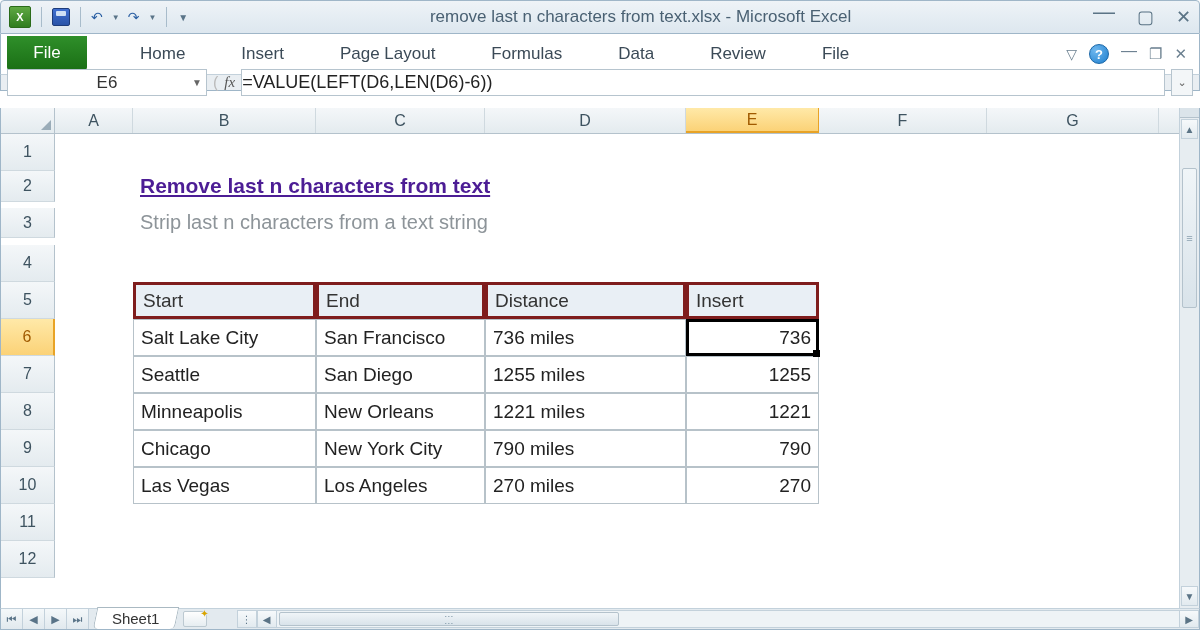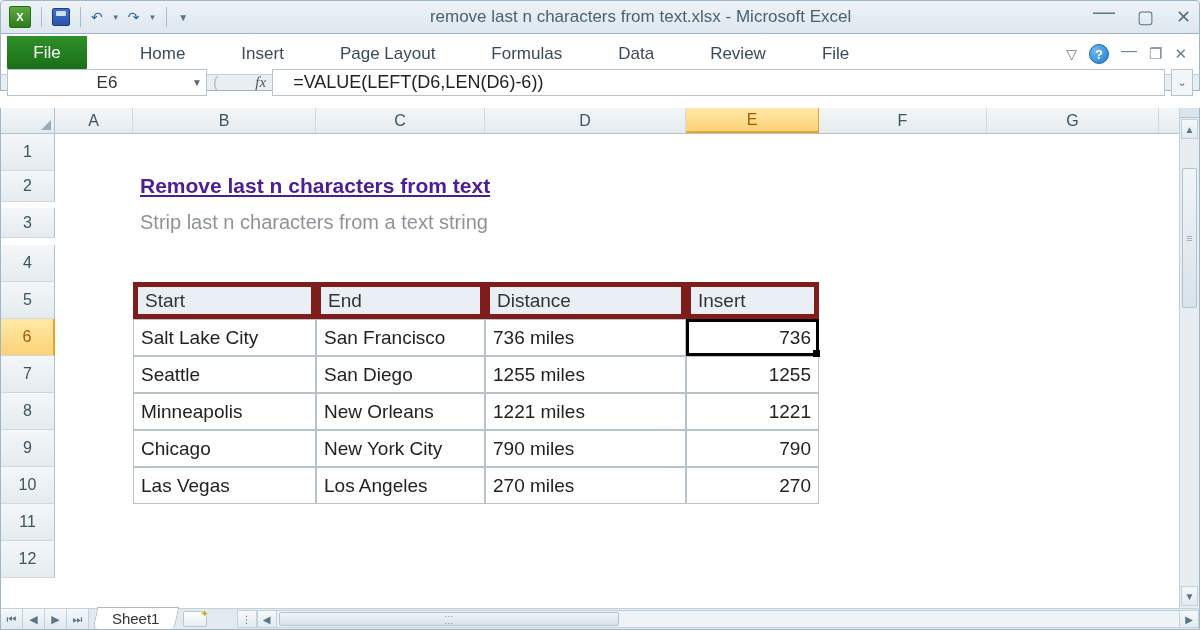--- a/index.html
+++ b/index.html
@@ -23,22 +23,22 @@
   .file-tab { background: linear-gradient(#2f8f2a,#1a6f15); color: #fff; width: 80px; display:flex; align-items:center; justify-content:center; font-size:17px; border-radius:0 0 3px 3px; margin-right: 25px; height:34px; margin-top:2px;}
   .rtab { display:flex; align-items:center; padding: 0 28px; color:#3b4a57; font-size:17px;}
   .ribbon .right { margin-left: auto; display:flex; align-items:center; gap:12px; padding-right:12px; color:#6a7f8f;}
   .help-icon { width:20px; height:20px; border-radius:50%; background:radial-gradient(circle at 30% 30%,#6fb8ef,#1f7fce); color:#fff; font-size:13px; font-weight:bold; display:flex; align-items:center; justify-content:center; border:1px solid #1a67a8;}
 
   
   .formula-row { height: 17px; background:#e9eef2; border:1px solid #9fb6c8; border-top:1px solid #c3d1db; display:flex; align-items:center; padding: 3px 6px; gap:6px;}
   .name-box { width: 200px; height:27px; background:#fff; border:1px solid #b6c4ce; display:flex; align-items:center; justify-content:center; font-size:17px; color:#333; position:relative;}
   .name-box .dd { position:absolute; right:4px; font-size:10px; color:#666;}
   .fx-btns { display:flex; align-items:center; gap:6px; color:#666; }
-  .fx-label { font-style:italic; font-size:15px; color:#555; font-family: "Times New Roman", serif; margin-left: 31px;}
-  .formula-input { flex:1; height:27px; background:#fff; border:1px solid #b6c4ce; display:flex; align-items:center; padding:0 20px; font-size:18px; color:#222;}
+  .fx-label { font-style:italic; font-size:15px; color:#555; font-family: "Times New Roman", serif;}
+  .formula-input { flex:1; height:27px; background:#fff; border:1px solid #b6c4ce; display:flex; align-items:center; padding:0 0; font-size:18px; color:#222;}
   .formula-expand { width:22px; display:flex; align-items:center; justify-content:center; color:#666; border:1px solid #b6c4ce; background:#f3f6f8; height:27px; font-size:11px;}
 
   
   .grid-wrap { position: absolute; top:108px; left:0; right:0; bottom:22px; border-left:1px solid #9fb6c8; border-right:1px solid #9fb6c8; background:#fff; display:flex; }
   .grid-main { flex:1; position:relative; overflow:hidden; }
 
   
   .col-headers { position:absolute; top:0; left:0; right:0; height:26px; display:grid; grid-template-columns: 54px 78px 183px 169px 201px 133px 168px 172px; background:linear-gradient(#f4f7f9,#e4ebef); border-bottom:1px solid #b4c2cc;}
   .corner { border-right:1px solid #b4c2cc; background:linear-gradient(#f4f7f9,#e4ebef); position:relative;}
   .corner::after{content:""; position:absolute; right:3px; bottom:3px; width:0; height:0; border-left:10px solid transparent; border-bottom:10px solid #9aacb8;}
@@ -46,21 +46,21 @@
   .ch.sel { background: linear-gradient(#ffe9a8,#fbd277); border-bottom:2px solid #e8a326; color:#a05a00; border-right:1px solid #e8a326;}
 
   
   .rows { position:absolute; top:26px; left:0; right:0; }
   .row { display:grid; grid-template-columns: 54px 78px 183px 169px 201px 133px 168px 172px; height:37px; }
   .rh { background:linear-gradient(#f4f7f9,#e4ebef); border-right:1px solid #b4c2cc; border-bottom:1px solid #cfd9df; display:flex; align-items:center; justify-content:center; font-size:16px; color:#3e5360;}
   .rh.sel { background: linear-gradient(#ffe9a8,#fbd277); border-right:2px solid #e8a326; color:#a05a00;}
   .cell { border-right:1px solid #e3e8eb00; border-bottom:1px solid #e3e8eb00; display:flex; align-items:center; padding:0 7px; font-size:19px; color:#222;}
 
   
-  .tbl-header { background:#e9eff5; border:5px solid #7f1d1d; font-size:19px; color:#333;}
+  .tbl-header { background:#e9eff5; border:3px solid #7f1d1d; font-size:19px; color:#333;}
   .tbl-cell { border:1px solid #b7c2c9; background:#fff; }
   .num { justify-content:flex-end; }
 
   
   .btitle { font-weight:700; font-size:21px; color:#4c1d95;text-decoration:underline;}
   .bsub { font-size:20px; color:#8d9499;}
 
   
   .active-cell-overlay { position:absolute; border:3px solid #000; background:transparent; pointer-events:none; }
   .active-cell-overlay::after { content:""; position:absolute; right:-4px; bottom:-4px; width:7px; height:7px; background:#000;}

